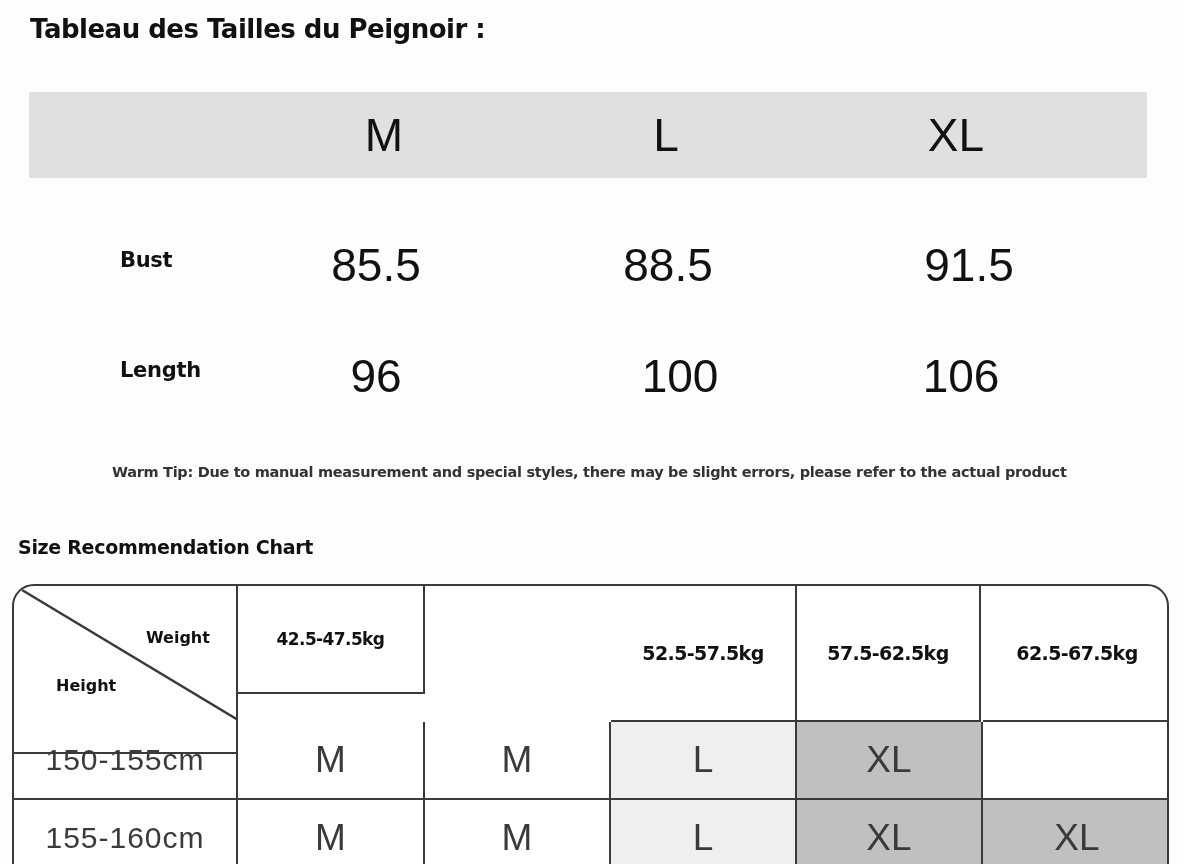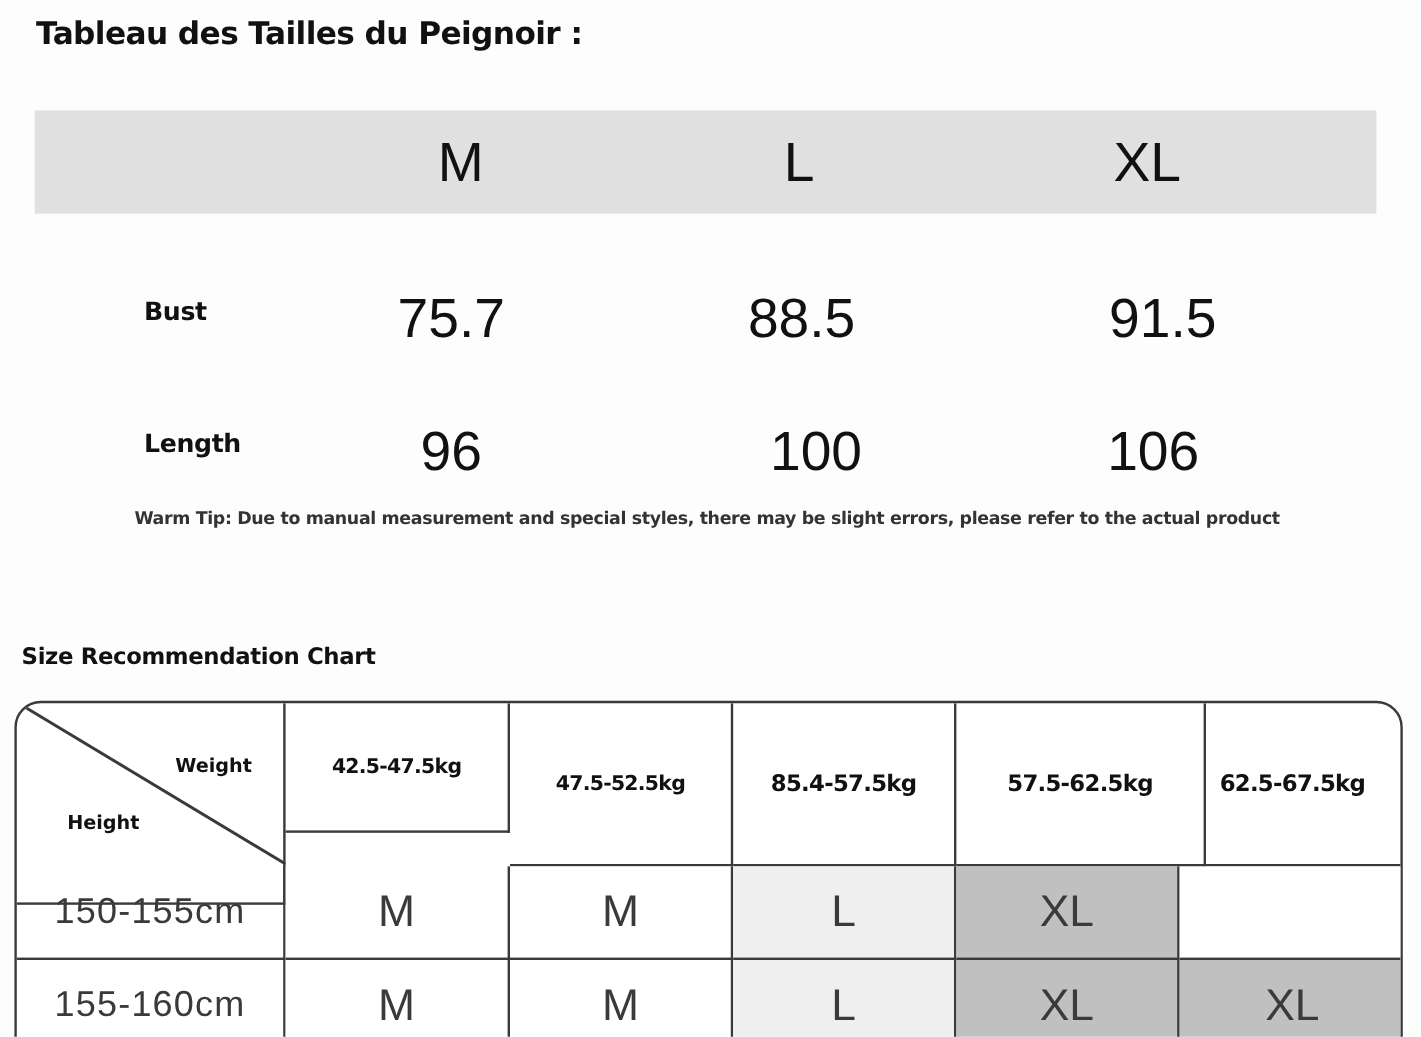--- a/index.html
+++ b/index.html
@@ -21,21 +21,21 @@
       font-family: "Liberation Sans", sans-serif; font-size: 46px; color: #111;
     }
     .row-label {
       left: 120px; font-size: 21px; font-weight: bold; letter-spacing: -0.3px; color: #111;
     }
     .cell-val {
       width: 200px; text-align: center;
       font-family: "Liberation Sans", sans-serif; font-size: 46px; color: #111;
     }
     .tip {
-      left: 112px; top: 425px; font-size: 14.5px; font-weight: bold;
+      left: 112px; top: 464px; font-size: 14.5px; font-weight: bold;
       color: #333; letter-spacing: -0.3px; white-space: nowrap;
     }
     .rec-title {
       left: 18px; top: 536px; font-size: 19px; font-weight: bold;
       color: #111; letter-spacing: -0.3px;
     }
     .rec-table {
       left: 12px; top: 584px; width: 1157px; height: 300px;
       border: 2px solid #3a3a3a; border-radius: 22px 22px 0 0;
       box-sizing: border-box; overflow: hidden; background: #fff;
@@ -66,21 +66,21 @@
 <body>
 
 <div class="abs title">Tableau des Tailles du Peignoir :</div>
 
 <div class="abs band"></div>
 <div class="abs size-head" style="left:304px">M</div>
 <div class="abs size-head" style="left:586px">L</div>
 <div class="abs size-head" style="left:876px">XL</div>
 
 <div class="abs row-label" style="top:248px">Bust</div>
-<div class="abs cell-val" style="left:276px; top:238px">75.7</div>
+<div class="abs cell-val" style="left:276px; top:238px">85.5</div>
 <div class="abs cell-val" style="left:568px; top:238px">88.5</div>
 <div class="abs cell-val" style="left:869px; top:238px">91.5</div>
 
 <div class="abs row-label" style="top:358px">Length</div>
 <div class="abs cell-val" style="left:276px; top:349px">96</div>
 <div class="abs cell-val" style="left:580px; top:349px">100</div>
 <div class="abs cell-val" style="left:861px; top:349px">106</div>
 
 <div class="abs tip">Warm Tip: Due to manual measurement and special styles, there may be slight errors, please refer to the actual product</div>
 
@@ -91,23 +91,22 @@
 
     <div class="cell" style="left:0; top:0; width:224px; height:168px;">
       <svg style="position:absolute; left:0; top:0;" width="224" height="136">
         <line x1="8" y1="4" x2="224" y2="134" stroke="#3a3a3a" stroke-width="2.5"></line>
       </svg>
       <span class="diag-label" style="left:132px; top:42px;">Weight</span>
       <span class="diag-label" style="left:42px; top:90px;">Height</span>
     </div>
 
     <div class="cell wh" style="left:224px; top:0; width:187px; height:108px;">42.5-47.5kg</div>
-    <div class="cell wh" style="left:411px; top:0; width:186px; height:136px;">47.5-52.5kg</div>
-    <div class="cell wh" style="left:597px; top:0; width:186px; height:136px; font-size:19px;">85.4-57.5kg</div>
-    <div class="cell wh" style="left:783px; top:0; width:208px; height:136px; font-size:19px;">57.5-62.5kg</div>
+    <div class="cell wh" style="left:597px; top:0; width:186px; height:136px; font-size:19px;">52.5-57.5kg</div>
+    <div class="cell wh" style="left:783px; top:0; width:184px; height:136px; font-size:19px;">57.5-62.5kg</div>
     <div class="cell wh" style="left:969px; top:0; width:188px; height:136px; font-size:19px; border-right:none;text-align:right;">62.5-67.5kg</div>
 
     <div class="cell hcell" style="left:0; top:136px; width:224px; height:78px;">150-155cm</div>
     <div class="cell scell" style="left:224px; top:136px; width:187px; height:78px; background:#fff;">M</div>
     <div class="cell scell" style="left:411px; top:136px; width:186px; height:78px; background:#fff;">M</div>
     <div class="cell scell" style="left:597px; top:136px; width:186px; height:78px; background:#efefef;">L</div>
     <div class="cell scell" style="left:783px; top:136px; width:186px; height:78px; background:#c0c0c0;">XL</div>
     <div class="cell scell" style="left:969px; top:136px; width:188px; height:78px; background:#fff; border-right:none;"></div>
 
     <div class="cell hcell" style="left:0; top:214px; width:224px; height:78px;">155-160cm</div>

